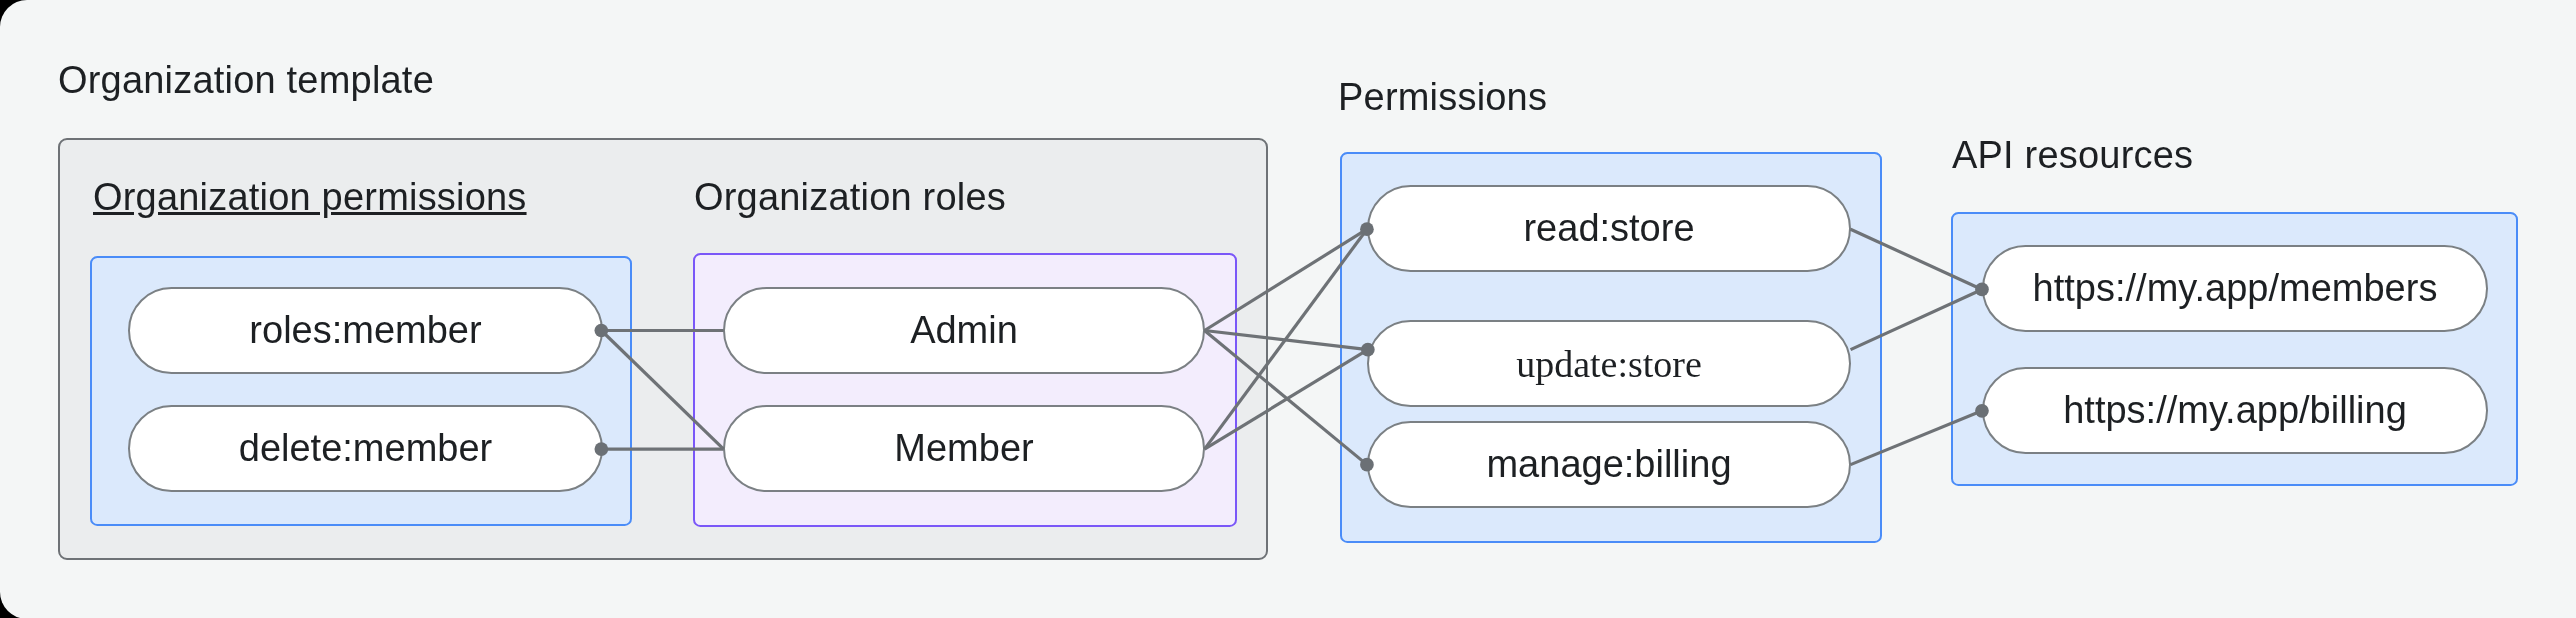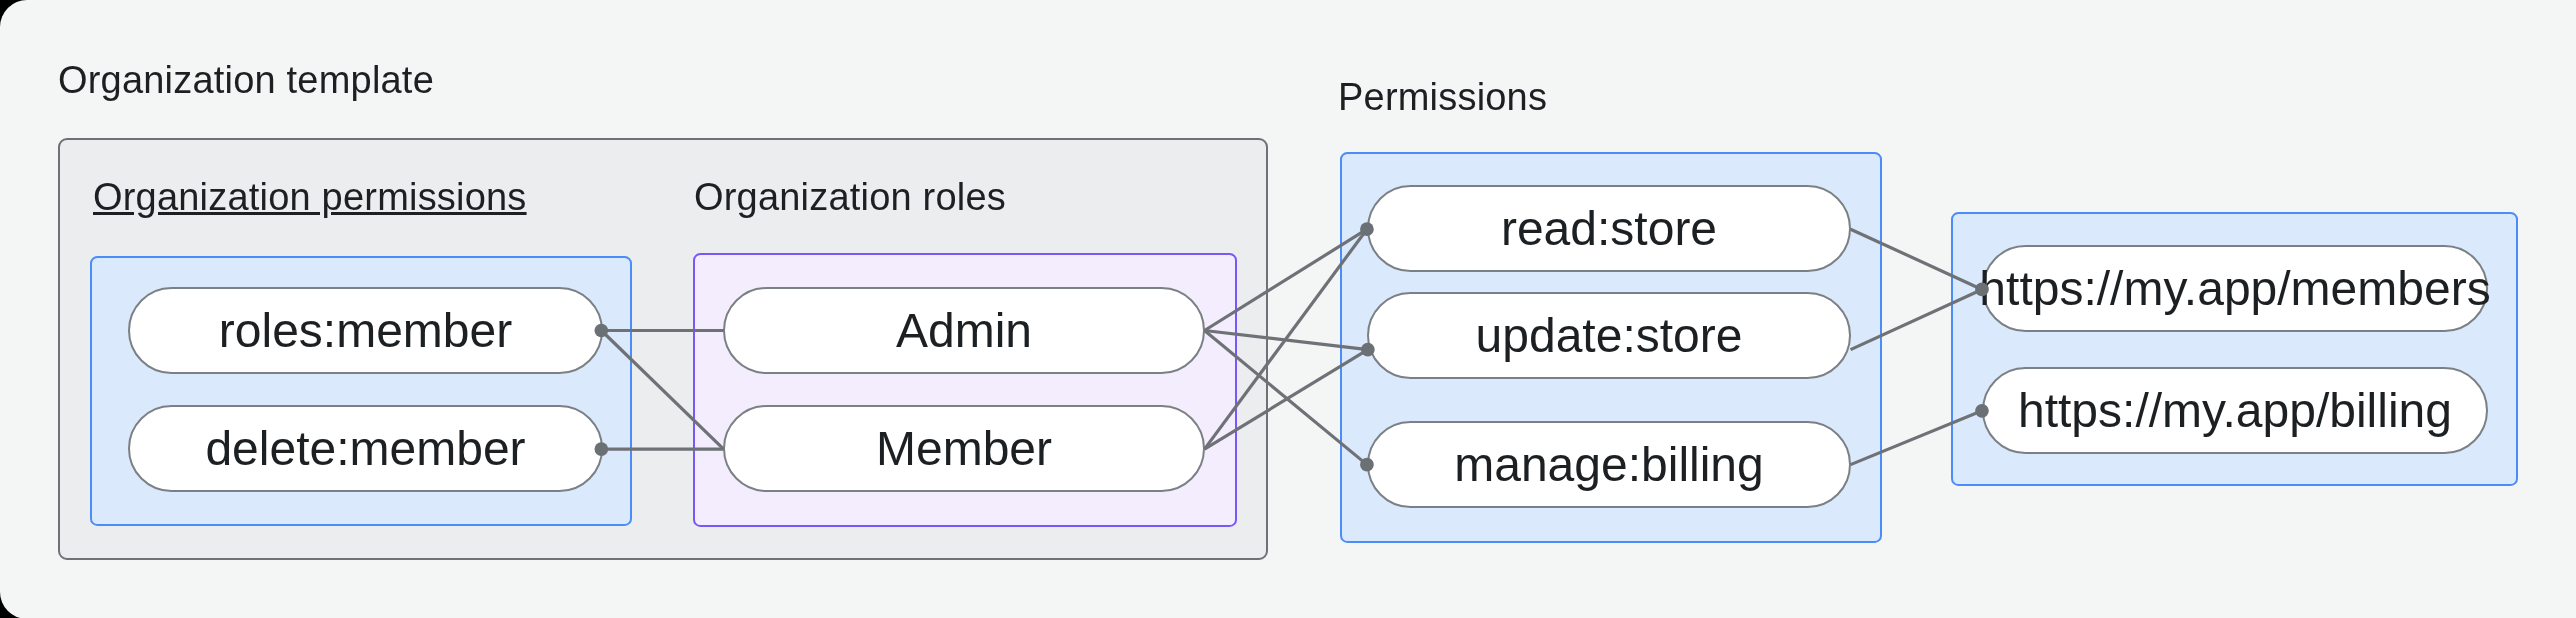--- a/index.html
+++ b/index.html
@@ -13,52 +13,53 @@
     font-weight:400; white-space:nowrap; letter-spacing:0.2px;
   }
   .box { position:absolute; box-sizing:border-box; }
   .box-gray   { border:2.7px solid #6e7276; border-radius:9px; background:#ebedee; }
   .box-blue   { border:2.7px solid #4a8cf8; border-radius:7.3px;  background:#dbe9fc; }
   .box-purple { border:2.7px solid #7a57f8; border-radius:7.3px;  background:#f3edfd; }
   .pill {
     position:absolute; box-sizing:border-box; height:87px;
     background:#ffffff; border:2.7px solid #7b8084; border-radius:44px;
     display:flex; align-items:center; justify-content:center;
-    font-size:48px; white-space:nowrap; z-index:2;
+    font-size:38px; white-space:nowrap; z-index:2;
   }
   svg.wires { position:absolute; left:0; top:0; z-index:3; pointer-events:none; }
   svg.wires line { stroke:#6e7276; stroke-width:3.5; }
   svg.wires circle { fill:#6b7075; }
 </style>
 </head>
 <body>
 
 <div class="frame">
 
   <div class="heading" style="left:58px; top:58px;">Organization template</div>
 
   <div class="box box-gray" style="left:58px; top:138px; width:1210px; height:422px;"></div>
 
   <div class="heading" style="left:93px; top:175px;text-decoration:underline;">Organization permissions</div>
   <div class="heading" style="left:694px; top:175px;">Organization roles</div>
   <div class="heading" style="left:1338px; top:75px;">Permissions</div>
+  <div class="heading" style="left:1952px; top:133px;">API resources</div>
 
   <div class="box box-blue" style="left:90px; top:256px; width:542px; height:270px;"></div>
   <div class="box box-purple" style="left:693px; top:253px; width:544px; height:274px;"></div>
   <div class="box box-blue" style="left:1340px; top:152px; width:542px; height:391px;"></div>
   <div class="box box-blue" style="left:1951px; top:212px; width:567px; height:274px;"></div>
 
   <div class="pill" style="left:128px; top:287px; width:475px;">roles:member</div>
   <div class="pill" style="left:128px; top:405px; width:475px;">delete:member</div>
 
   <div class="pill" style="left:723px; top:287px; width:482px;">Admin</div>
   <div class="pill" style="left:723px; top:405px; width:482px;">Member</div>
 
   <div class="pill" style="left:1367px; top:185px; width:484px;">read:store</div>
-  <div class="pill" style="left:1367px; top:292px; width:484px;">update:store</div>
+  <div class="pill" style="left:1367px; top:320px; width:484px;font-family:Liberation Serif, serif;">update:store</div>
   <div class="pill" style="left:1367px; top:421px; width:484px;">manage:billing</div>
 
   <div class="pill" style="left:1982px; top:245px; width:506px;">https://my.app/members</div>
   <div class="pill" style="left:1982px; top:367px; width:506px;">https://my.app/billing</div>
 
   <svg class="wires" width="2576" height="619" viewBox="0 0 2823 678">
 
     <line x1="659" y1="362" x2="793" y2="362"></line>
     <line x1="659" y1="362" x2="793" y2="492"></line>
     <line x1="659" y1="492" x2="793" y2="492"></line>

